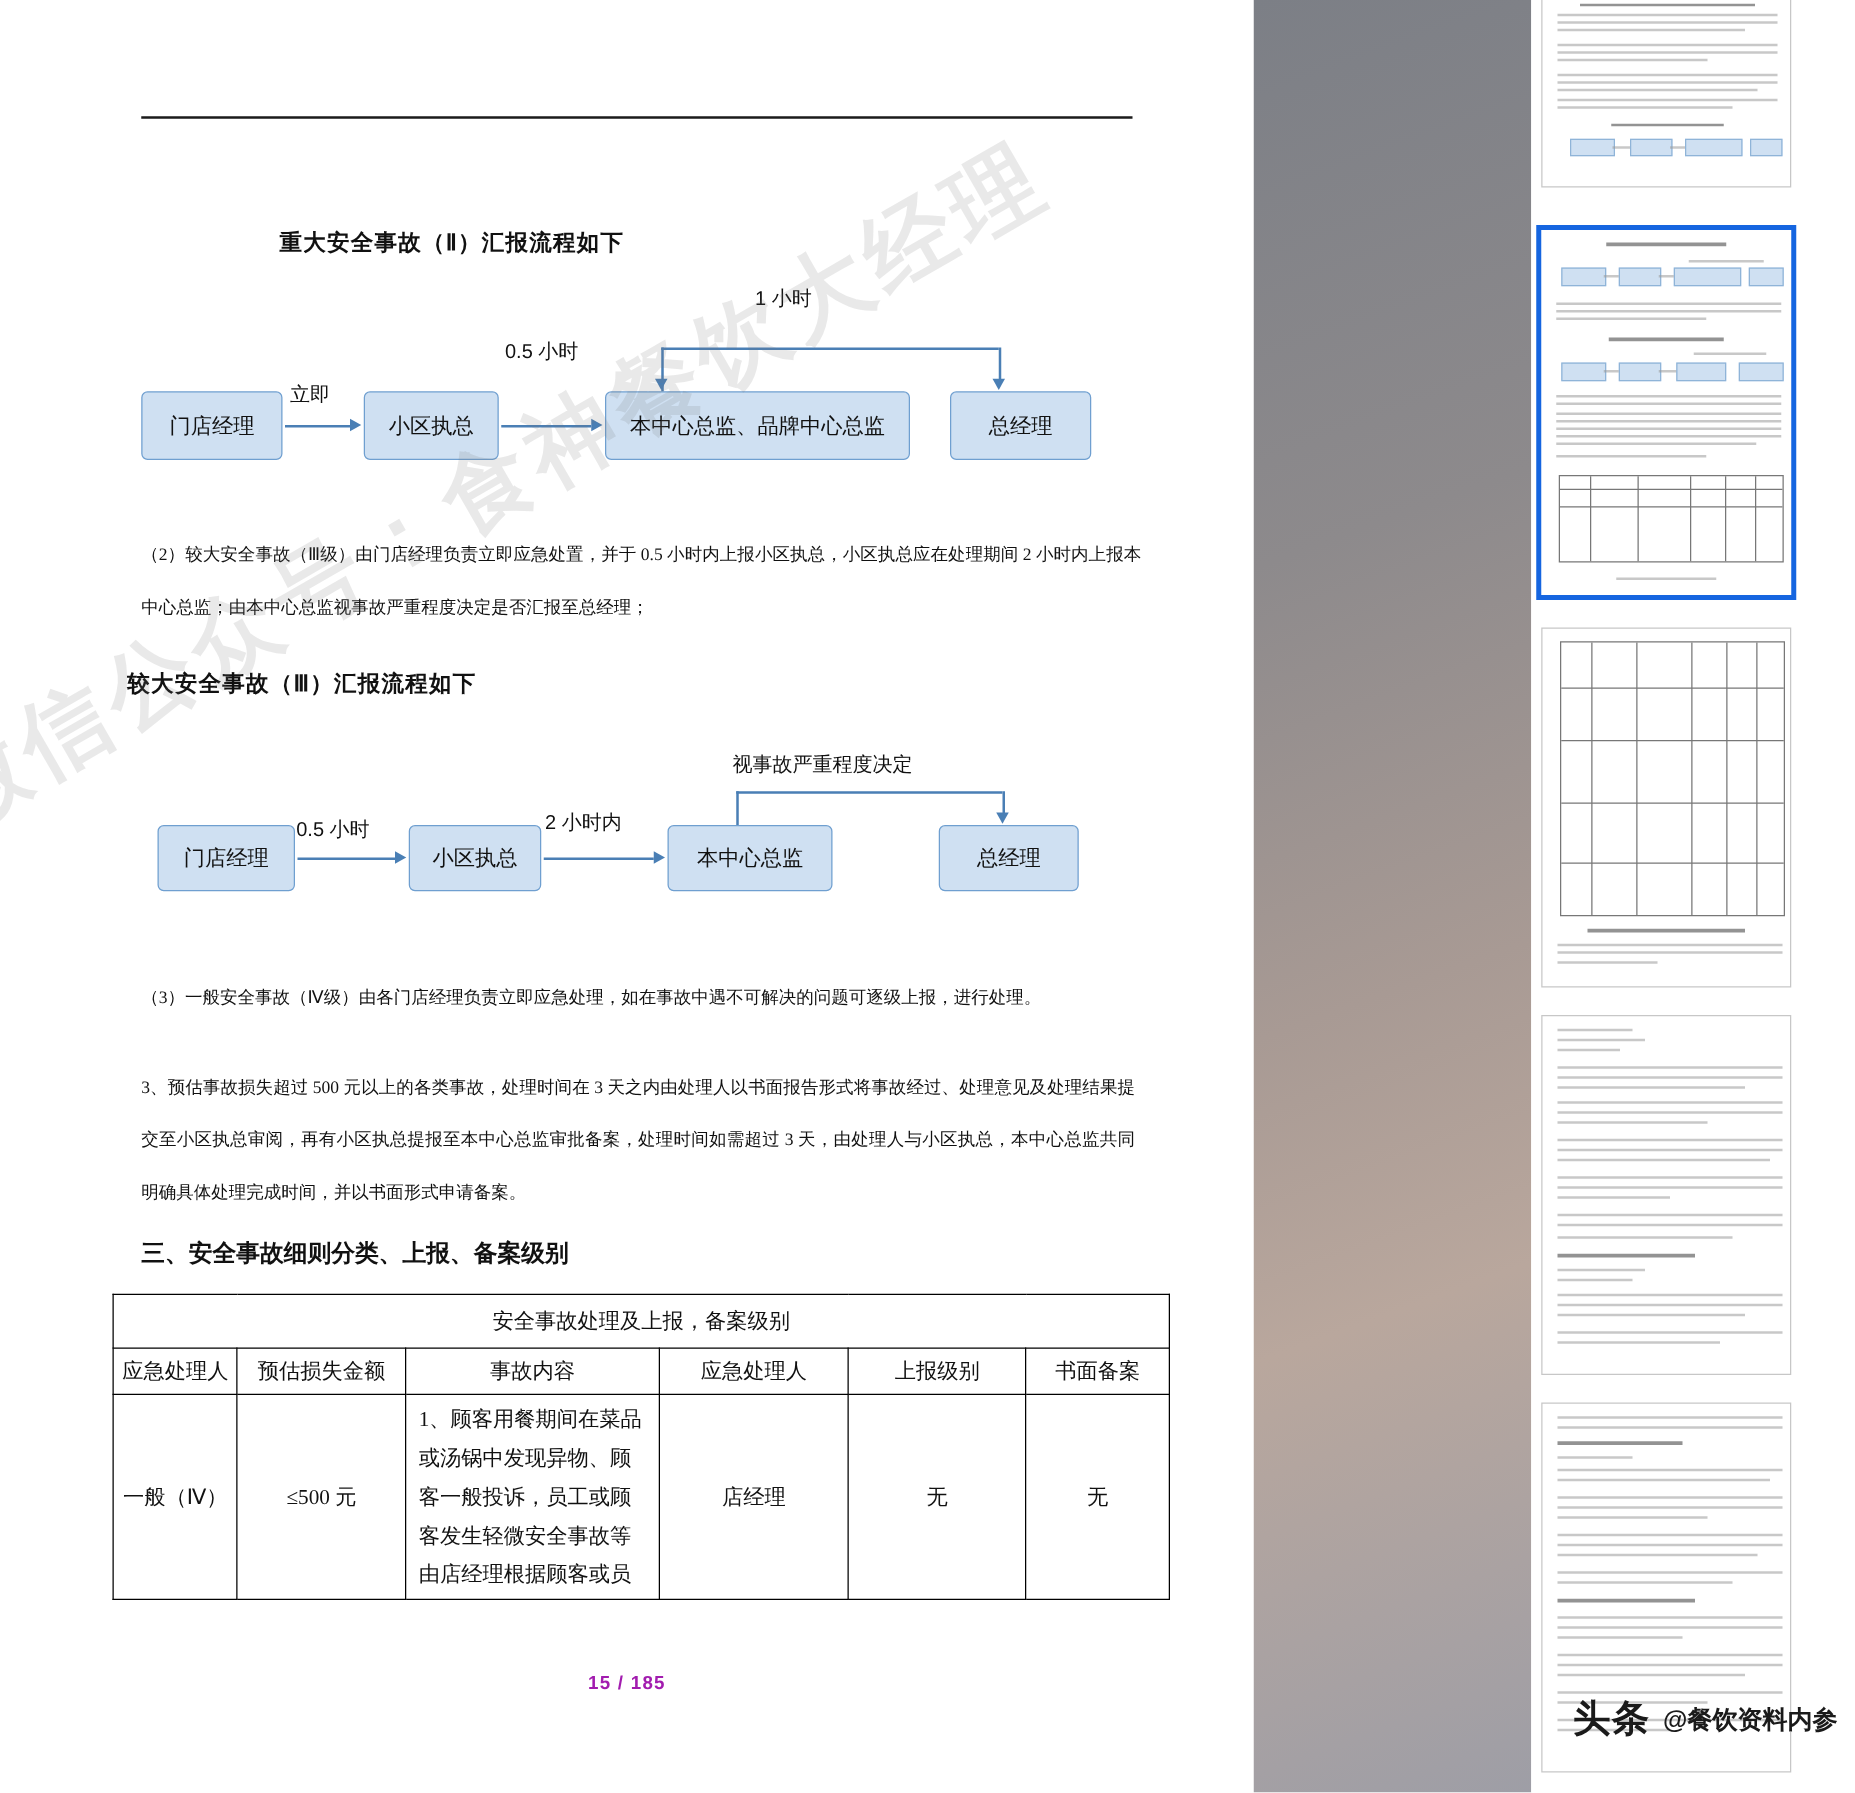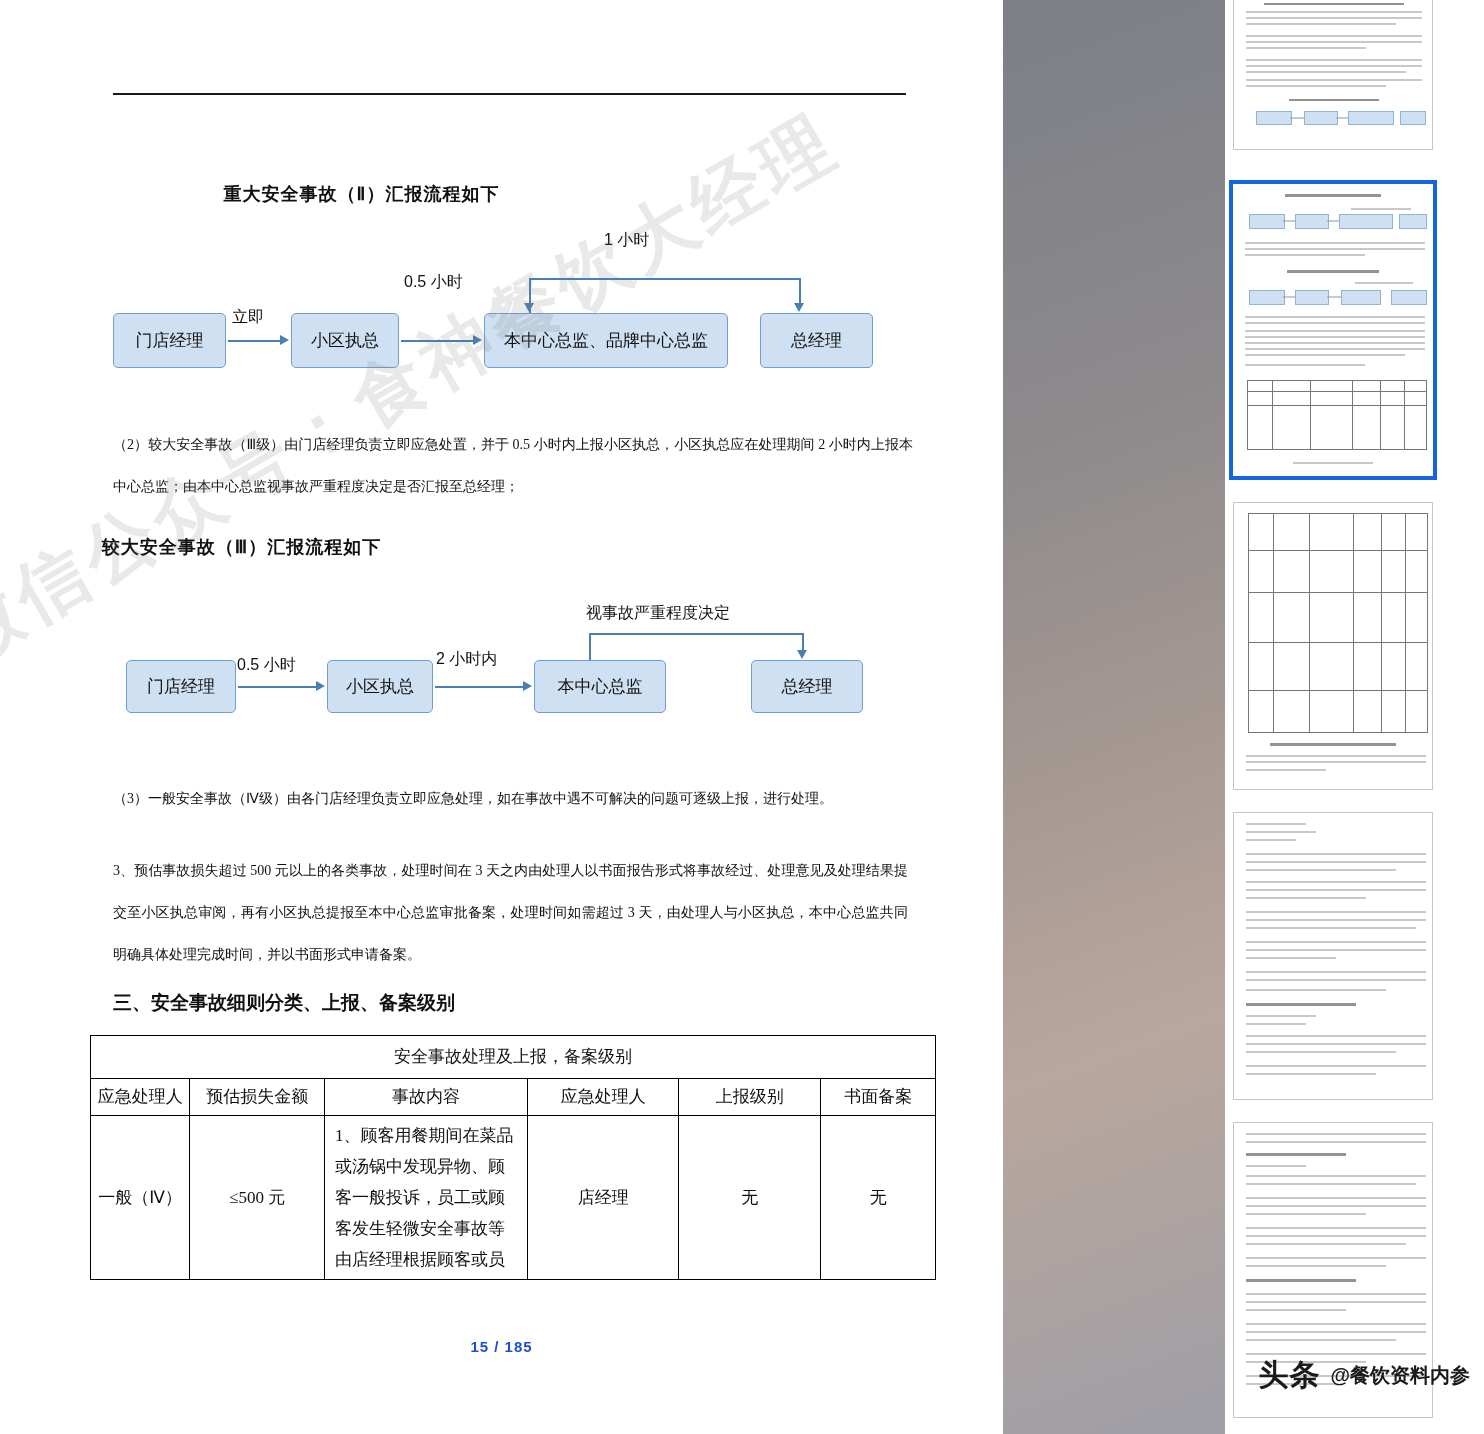--- a/index.html
+++ b/index.html
@@ -148,21 +148,21 @@
   .tbl td.left-content { text-align: left; padding-left: 10px; }
 
   .footer {
     position: absolute;
     top: 1338px;
     left: 0;
     width: 1003px;
     text-align: center;
     font-size: 15px;
     font-weight: bold;
-    color: #1d4ed8;
+    color: #a21caf;
     font-family: "Liberation Sans", sans-serif;
     letter-spacing: 1px;
   }
 
   
   .watermark {
     position: absolute;
     left: 60px;
     top: 330px;
     width: 880px;

